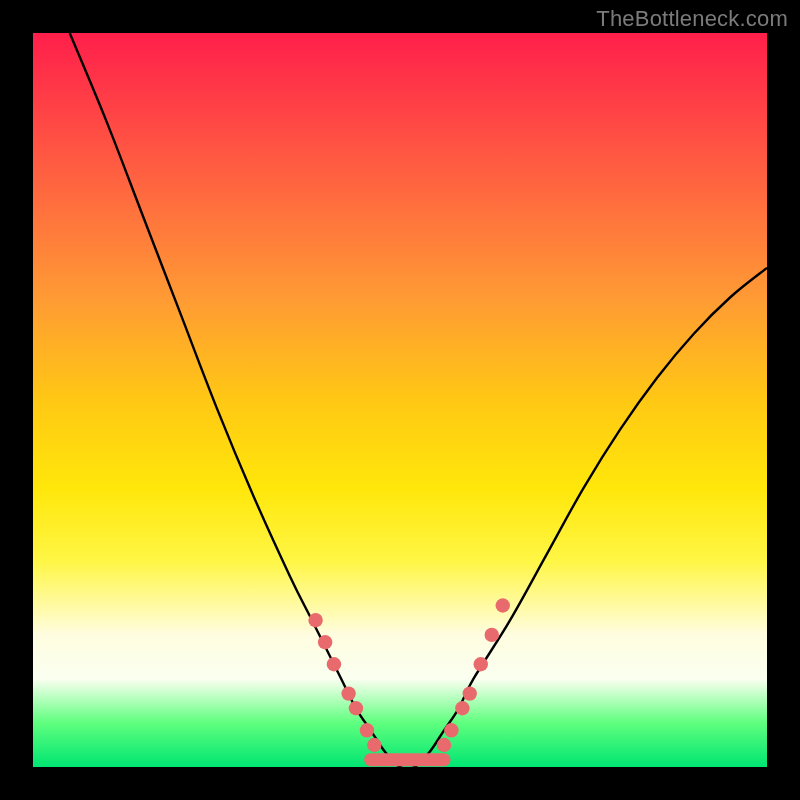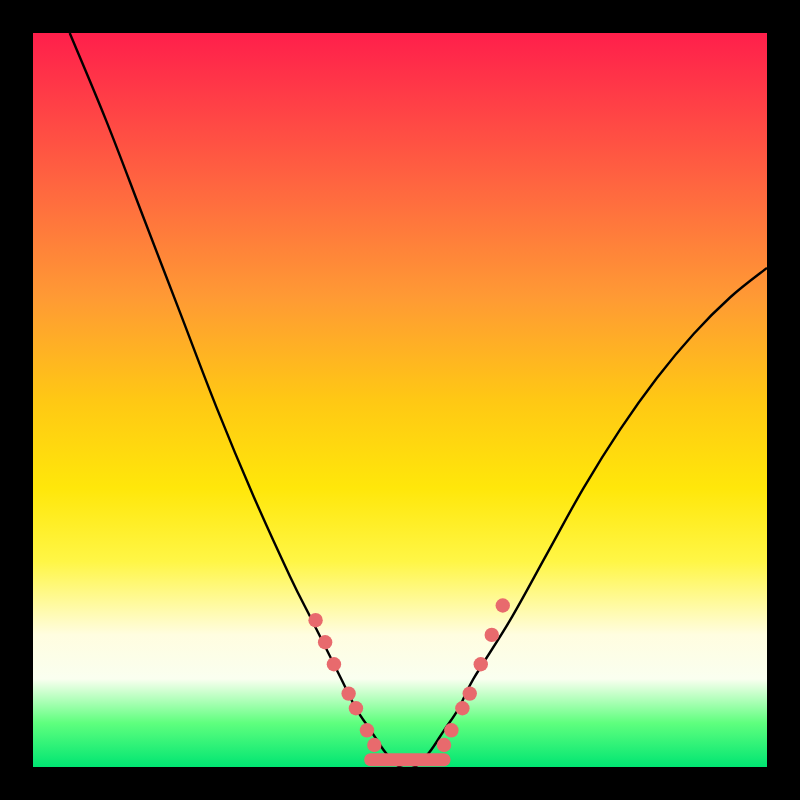--- a/index.html
+++ b/index.html
@@ -57,20 +57,21 @@
     top: 0;
     width: 734px;
     height: 734px;
     overflow: visible;
   }
 </style>
 </head>
 <body>
 
 <div class="frame">
+  <div class="watermark">TheBottleneck.com</div>
 
   <div class="plot">
     <svg class="curve" viewBox="0 0 734 734" preserveAspectRatio="none">
       <g>
         <path id="curve-path" fill="none" stroke-width="2.4" stroke="#000000" d="M 36.7,0 C 43.306000000000004,15.854400000000007 60.18800000000001,55.05000000000004 73.4,88.08000000000004 C 86.61200000000001,121.11000000000004 96.88799999999999,149.1488 110.1,183.5 C 123.312,217.8512 133.58800000000002,244.5688 146.8,278.92 C 160.012,313.2712 170.288,341.31000000000006 183.5,374.34000000000003 C 196.712,407.37 206.988,432.03240000000005 220.2,462.42 C 233.41199999999998,492.8076 246.33039999999997,520.6995999999999 256.9,543.16 C 267.46959999999996,565.6204 272.314,573.988 278.92,587.2 C 285.526,600.412 288.3152,605.9903999999999 293.6,616.56 C 298.88480000000004,627.1296 302.99519999999995,635.3503999999999 308.28,645.92 C 313.5648,656.4896 317.67519999999996,666.0316 322.96,675.28 C 328.2448,684.5283999999999 332.35519999999997,689.3728 337.64,697.3 C 342.9248,705.2271999999999 347.0352,712.714 352.32,719.32 C 357.6048,725.926 361.7152,731.3576 367,734 C 372.2848,736.6424 376.3952,736.6424 381.68,734 C 386.9648,731.3576 391.0752,725.926 396.36,719.32 C 401.64480000000003,712.714 405.7552,705.2271999999999 411.04,697.3 C 416.32480000000004,689.3728 420.43519999999995,684.5283999999999 425.71999999999997,675.28 C 431.0048,666.0316 431.1516,661.7743999999999 440.4,645.92 C 449.6484,630.0656 463.88800000000003,609.6604 477.1,587.2 C 490.312,564.7396000000001 500.58799999999997,544.9216 513.8,521.14 C 527.012,497.35839999999996 537.288,477.5404 550.5,455.08 C 563.712,432.6196 573.988,416.178 587.2,396.36 C 600.412,376.54200000000003 610.688,362.15559999999994 623.9,344.97999999999996 C 637.112,327.8044 647.388,315.47319999999996 660.6,300.94 C 673.812,286.40680000000003 684.088,276.1308 697.3,264.24 C 710.512,252.3492 727.394,240.16479999999996 734,234.87999999999994"></path>
         <path id="flat-path" fill="none" stroke-width="13" stroke-linecap="round" stroke="#e86a6d" d="M 337.64,726.66 L 411.04,726.66"></path>
         <g id="dots">
             <circle cx="282.59000000000003" cy="587.2" r="7.2" fill="#e86a6d" stroke="#c24e52" stroke-width="0"></circle>
             <circle cx="292.13199999999995" cy="609.22" r="7.2" fill="#e86a6d" stroke="#c24e52" stroke-width="0"></circle>
             <circle cx="300.94" cy="631.24" r="7.2" fill="#e86a6d" stroke="#c24e52" stroke-width="0"></circle>

